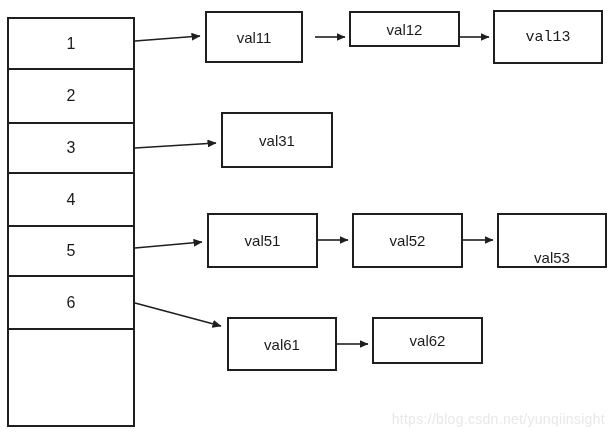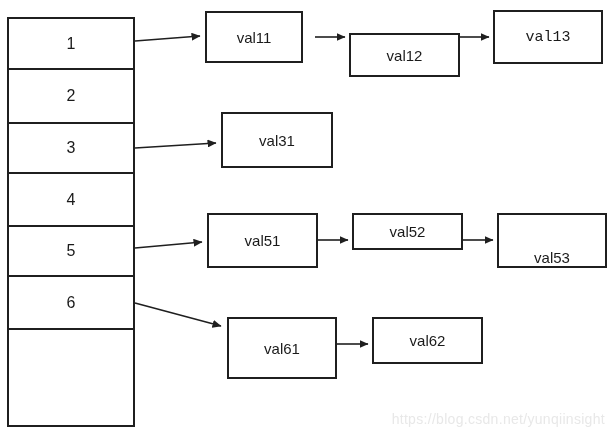--- a/index.html
+++ b/index.html
@@ -40,27 +40,27 @@
     box-sizing: border-box;
     border: 2px solid #1f1f1f;
     background: #ffffff;
     display: flex;
     align-items: center;
     justify-content: center;
     font-size: 15px;
     color: #1a1a1a;
   }
   .n-val11 { left: 205px; top: 11px;  width: 98px; height: 52px; }
-  .n-val12 { left: 349px; top: 11px;  width: 111px; height: 44px; margin-top: 22px; }
+  .n-val12 { left: 349px; top: 11px;  width: 111px; height: 36px; }
   .n-val13 { left: 493px; top: 10px;  width: 110px; height: 54px; font-family: Liberation Mono, monospace; }
   .n-val31 { left: 221px; top: 112px; width: 112px; height: 56px; }
   .n-val51 { left: 207px; top: 213px; width: 111px; height: 55px; }
-  .n-val52 { left: 352px; top: 213px; width: 111px; height: 37px; }
+  .n-val52 { left: 352px; top: 213px; width: 111px; height: 55px; }
   .n-val53 { left: 497px; top: 213px; width: 110px; height: 55px; align-items: flex-end; }
-  .n-val61 { left: 227px; top: 317px; width: 110px; height: 62px; }
+  .n-val61 { left: 227px; top: 317px; width: 110px; height: 54px; }
   .n-val62 { left: 372px; top: 317px; width: 111px; height: 47px; }
   .arrows {
     position: absolute;
     left: 0; top: 0;
     width: 612px;
     height: 439px;
     pointer-events: none;
   }
   .arrows line {
     stroke: #1f1f1f;

